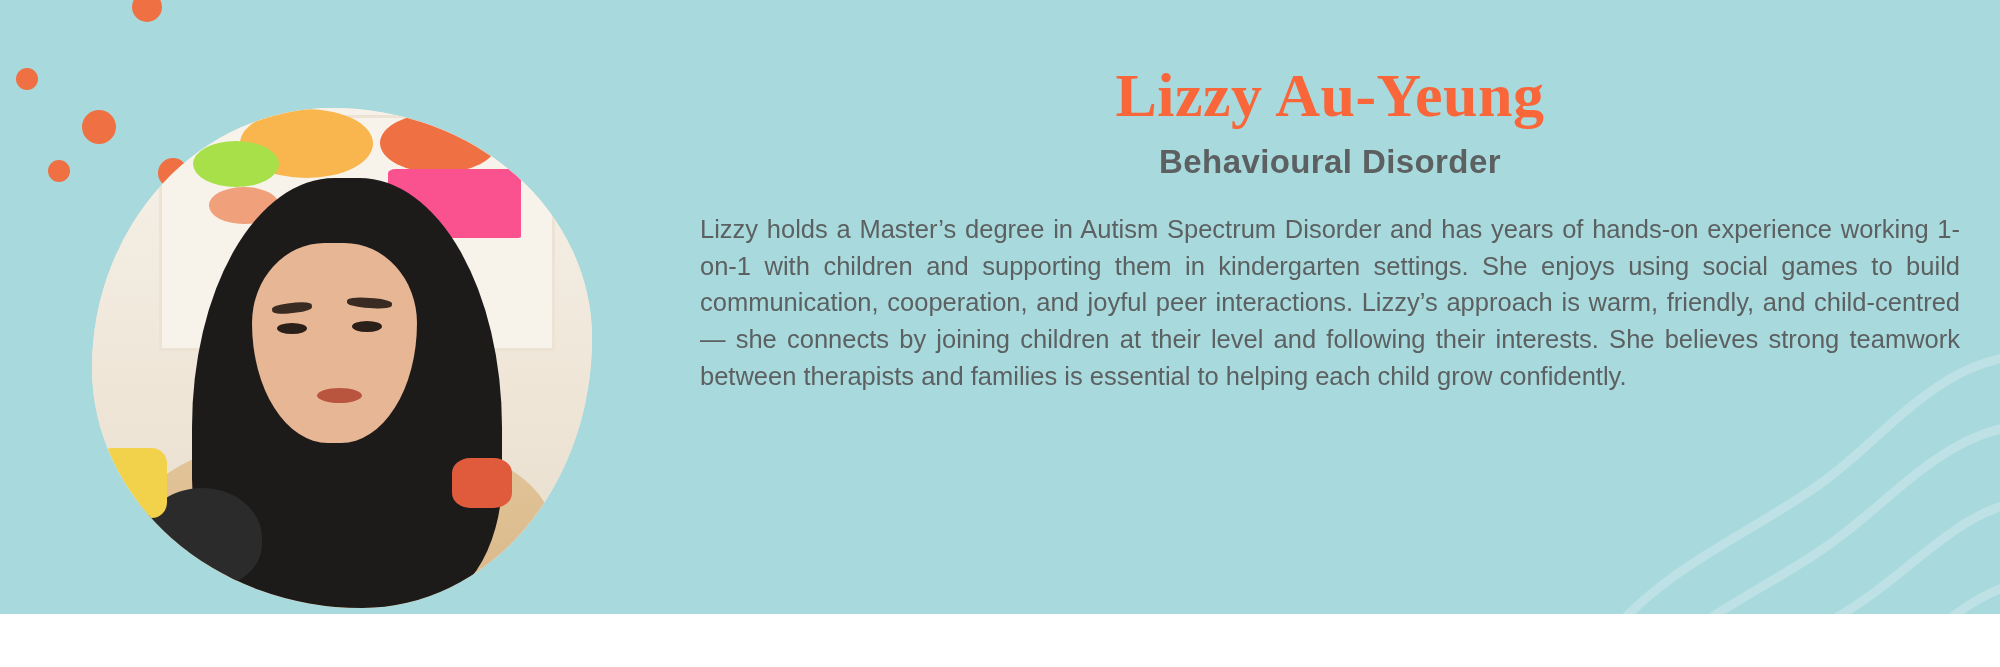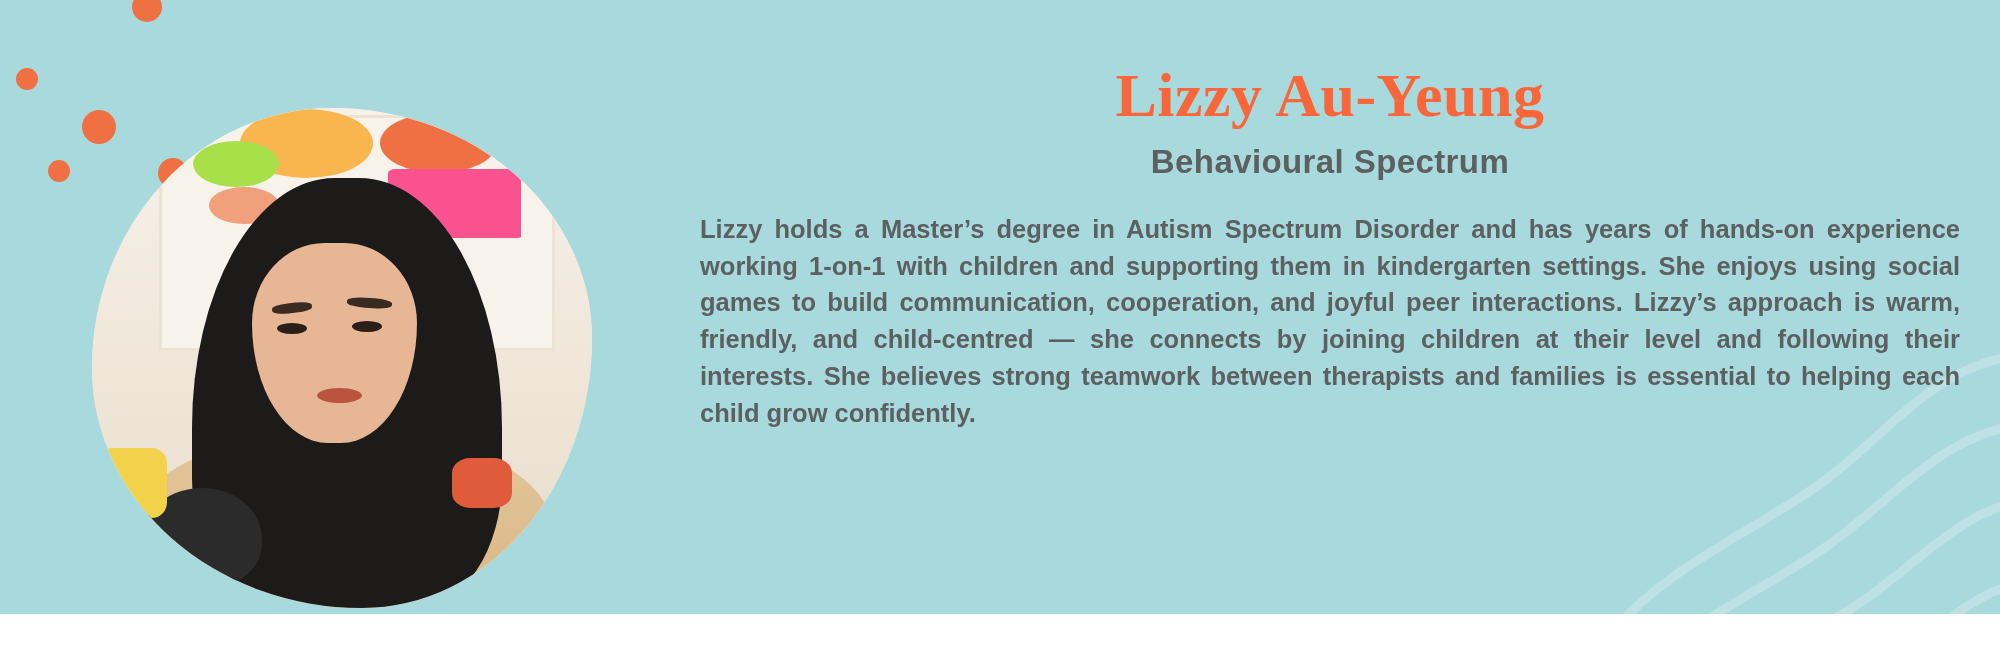--- a/index.html
+++ b/index.html
@@ -143,21 +143,21 @@
     text-align: center;
     color: #5c6061;
     font-size: 33px;
     font-weight: bold;
     letter-spacing: 0.4px;
   }
   .bio {
     margin: 30px 0 0 0;
     color: #5c6061;
     font-size: 25.5px;
-    font-weight: bold;
+    font-weight: normal;
     line-height: 1.44;
     text-align: justify;
     text-justify: inter-word;
   }
 </style>
 </head>
 <body>
 
 <div class="card">
 
@@ -199,17 +199,17 @@
       <span class="ph-eye-r"></span>
       <span class="ph-mouth"></span>
       <span class="ph-toy"></span>
       <span class="ph-toy2"></span>
       <span class="ph-toy3"></span>
     </div>
   </div>
 
   <div class="content">
     <h1 class="name">Lizzy Au-Yeung</h1>
-    <h2 class="role">Behavioural Spectrum</h2>
+    <h2 class="role">Behavioural Disorder</h2>
     <p class="bio">Lizzy holds a Master’s degree in Autism Spectrum Disorder and has years of hands-on experience working 1-on-1 with children and supporting them in kindergarten settings. She enjoys using social games to build communication, cooperation, and joyful peer interactions. Lizzy’s approach is warm, friendly, and child-centred — she connects by joining children at their level and following their interests. She believes strong teamwork between therapists and families is essential to helping each child grow confidently.</p>
   </div>
 
 </div>
 
 </body></html>

